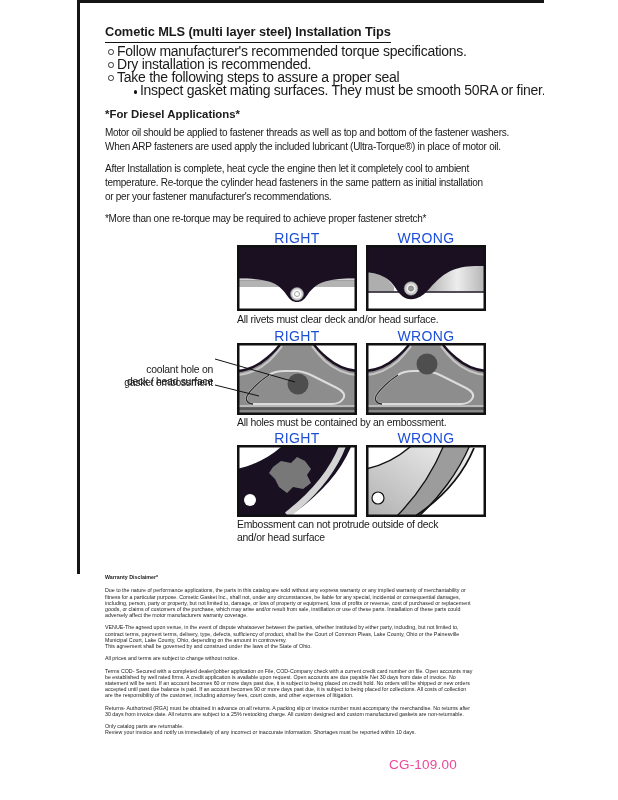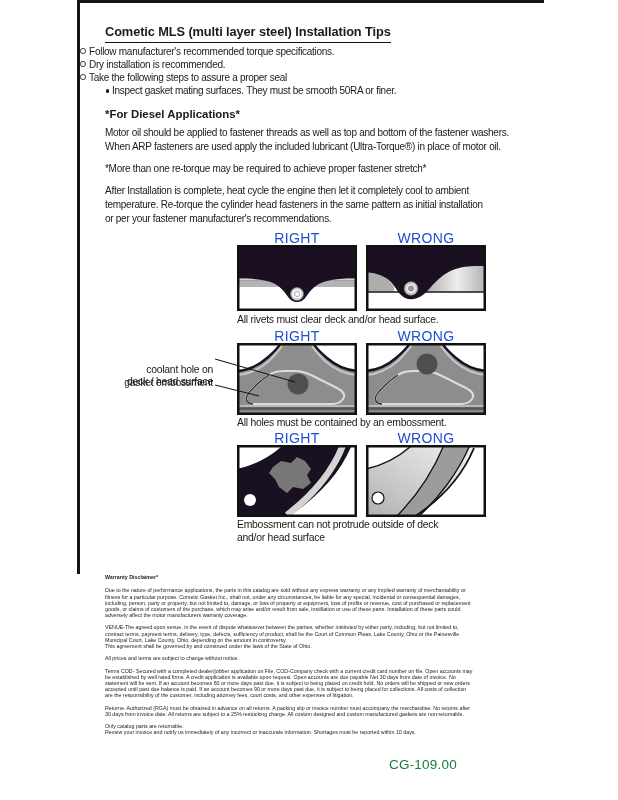--- a/index.html
+++ b/index.html
@@ -4,21 +4,21 @@
 <style>
   html,body{margin:0;padding:0;background:#ffffff;}
   .page{position:relative;width:544px;height:800px;background:#ffffff;
         font-family:"Liberation Sans",sans-serif;color:#1a1a1a;overflow:hidden;}
   .frame-top{position:absolute;left:77px;top:0;width:541px;height:3px;background:#151515;}
   .frame-left{position:absolute;left:77px;top:0;width:3px;height:574px;background:#151515;}
 
   .title{position:absolute;left:105px;top:24px;margin:0;font-size:12.8px;font-weight:bold;
          letter-spacing:-0.1px;border-bottom:1.7px solid #111;padding-bottom:2.5px;}
 
-  .tips{position:absolute;left:80px;top:45px;font-size:10px;letter-spacing:-0.28px;line-height:13px;}
+  .tips{position:absolute;left:108px;top:45px;font-size:14px;letter-spacing:-0.28px;line-height:13px;}
   .tip{white-space:nowrap;}
   .obullet{display:inline-block;width:3.6px;height:3.6px;border:1px solid #333;border-radius:50%;
            margin-right:3.5px;vertical-align:1.5px;}
   .sub{margin-left:26px;}
   .sbullet{display:inline-block;width:3.4px;height:3.4px;background:#141414;border-radius:50%;
            margin-right:2.5px;vertical-align:1.5px;}
 
   .diesel{position:absolute;left:105px;top:108px;width:462px;}
   .diesel-h{font-size:11.4px;font-weight:bold;margin:0 0 6px 0;}
   .diesel p{margin:0 0 8.5px 0;font-size:10px;letter-spacing:-0.28px;line-height:13.8px;white-space:pre-line;}
@@ -31,21 +31,21 @@
   .side-label{position:absolute;left:80px;width:133px;text-align:right;font-size:10.4px;
               letter-spacing:-0.25px;line-height:11.6px;white-space:pre-line;}
   .leader-svg{position:absolute;left:0;top:0;width:618px;height:325px;pointer-events:none;}
 
   .legal{position:absolute;left:105px;top:574px;width:414px;height:176px;}
   .legal-inner{width:828px;transform:scale(0.5);transform-origin:0 0;font-size:10.6px;
                line-height:12.3px;color:#222222;}
   .legal-h{font-weight:bold;margin:0 0 14px 0;}
   .legal-inner p{margin:0 0 12.5px 0;white-space:pre-line;}
 
-  .docnum{position:absolute;left:389px;top:757px;font-size:13.5px;letter-spacing:0.2px;color:#15803d;text-align:center;}
+  .docnum{position:absolute;left:389px;top:757px;font-size:13.5px;letter-spacing:0.2px;color:#ec4899;text-align:center;}
 </style>
 </head>
 <body>
 
 <div class="page">
   <div class="frame-top"></div>
   <div class="frame-left"></div>
 
   <h1 class="title">Cometic MLS (multi layer steel) Installation Tips</h1>
 
@@ -53,24 +53,24 @@
     <div class="tip"><span class="obullet"></span><span>Follow manufacturer's recommended torque specifications.</span></div>
     <div class="tip"><span class="obullet"></span><span>Dry installation is recommended.</span></div>
     <div class="tip"><span class="obullet"></span><span>Take the following steps to assure a proper seal</span></div>
     <div class="tip sub"><span class="sbullet"></span><span>Inspect gasket mating surfaces.  They must be smooth 50RA or finer.</span></div>
   </div>
 
   <div class="diesel">
     <div class="diesel-h">*For Diesel Applications*</div>
     <p>Motor oil should be applied to fastener threads as well as top and bottom of the fastener washers.
 When ARP fasteners are used apply the included lubricant (Ultra-Torque®) in place of motor oil.</p>
-    <p>*More than one re-torque may be required to achieve proper fastener stretch*</p>
     <p>After Installation is complete, heat cycle the engine then let it completely cool to ambient
 temperature. Re-torque the cylinder head fasteners in the same pattern as initial installation
 or per your fastener manufacturer's recommendations.</p>
+    <p>*More than one re-torque may be required to achieve proper fastener stretch*</p>
   </div>
 
   <div class="diagrams">
 
     <div class="dg-label" style="left:237px;top:2px;">RIGHT</div>
     <div class="dg-label" style="left:366px;top:2px;">WRONG</div>
 
     <div class="dg-box" style="left:237px;top:17px;">
       <svg viewBox="0 0 120 66" xmlns="http://www.w3.org/2000/svg">
         <rect width="120" height="66" fill="#ffffff"></rect>

